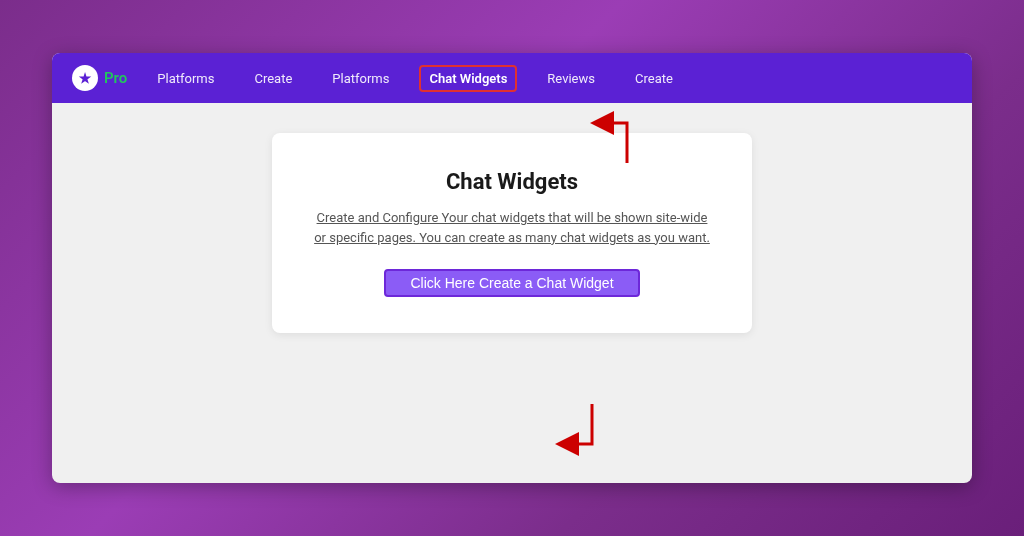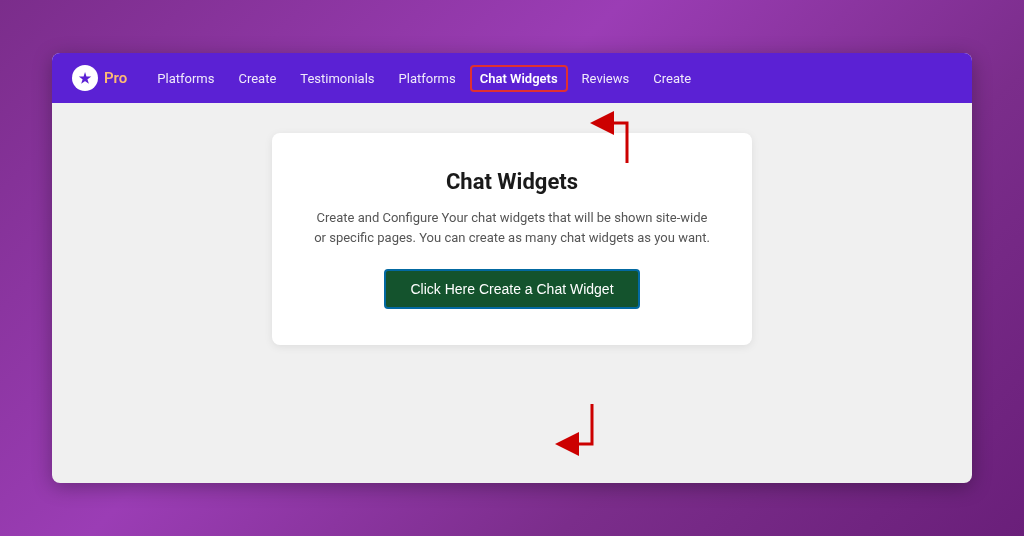--- a/index.html
+++ b/index.html
@@ -51,29 +51,29 @@
       border-radius: 50%;
       display: flex;
       align-items: center;
       justify-content: center;
       color: #5b21d4;
       font-size: 14px;
       font-weight: bold;
     }
 
     .nav-logo-text {
-      color: #fdba74;
+      color: #22c55e;
       font-size: 15px;
       font-weight: 600;
     }
 
     .nav-items {
       display: flex;
       align-items: center;
-      gap: 4px;
+      gap: 20px;
       flex: 1;
     }
 
     .nav-item {
       color: rgba(255,255,255,0.9);
       font-size: 13px;
       padding: 6px 10px;
       cursor: pointer;
       border-radius: 4px;
       white-space: nowrap;
@@ -112,28 +112,29 @@
       font-weight: 700;
       color: #1a1a1a;
       margin-bottom: 14px;
     }
 
     .card-description {
       font-size: 13px;
       color: #555;
       line-height: 1.5;
       margin-bottom: 22px;
+      text-decoration: underline;
     }
 
     .create-btn {
-      background: #14532d;
+      background: #8b5cf6;
       color: white;
-      border: 2px solid #0369a1;
+      border: 2px solid #6d28d9;
       border-radius: 4px;
-      padding: 10px 24px;
+      padding: 4px 24px;
       font-size: 14px;
       font-weight: 500;
       cursor: pointer;
       white-space: nowrap;
     }
 
     
     .arrow-top {
       position: absolute;
       top: 0px;
@@ -161,21 +162,20 @@
 <div class="outer-container">
 
   <nav class="navbar">
     <div class="nav-logo">
       <div class="nav-logo-icon">★</div>
       <span class="nav-logo-text">Pro</span>
     </div>
     <div class="nav-items">
       <div class="nav-item">Platforms</div>
       <div class="nav-item">Create</div>
-      <div class="nav-item">Testimonials</div>
       <div class="nav-item">Platforms</div>
       <div class="nav-item active">Chat Widgets</div>
       <div class="nav-item">Reviews</div>
       <div class="nav-item">Create</div>
     </div>
   </nav>
 
   <div class="main-content">
 
     <div class="arrow-top">

